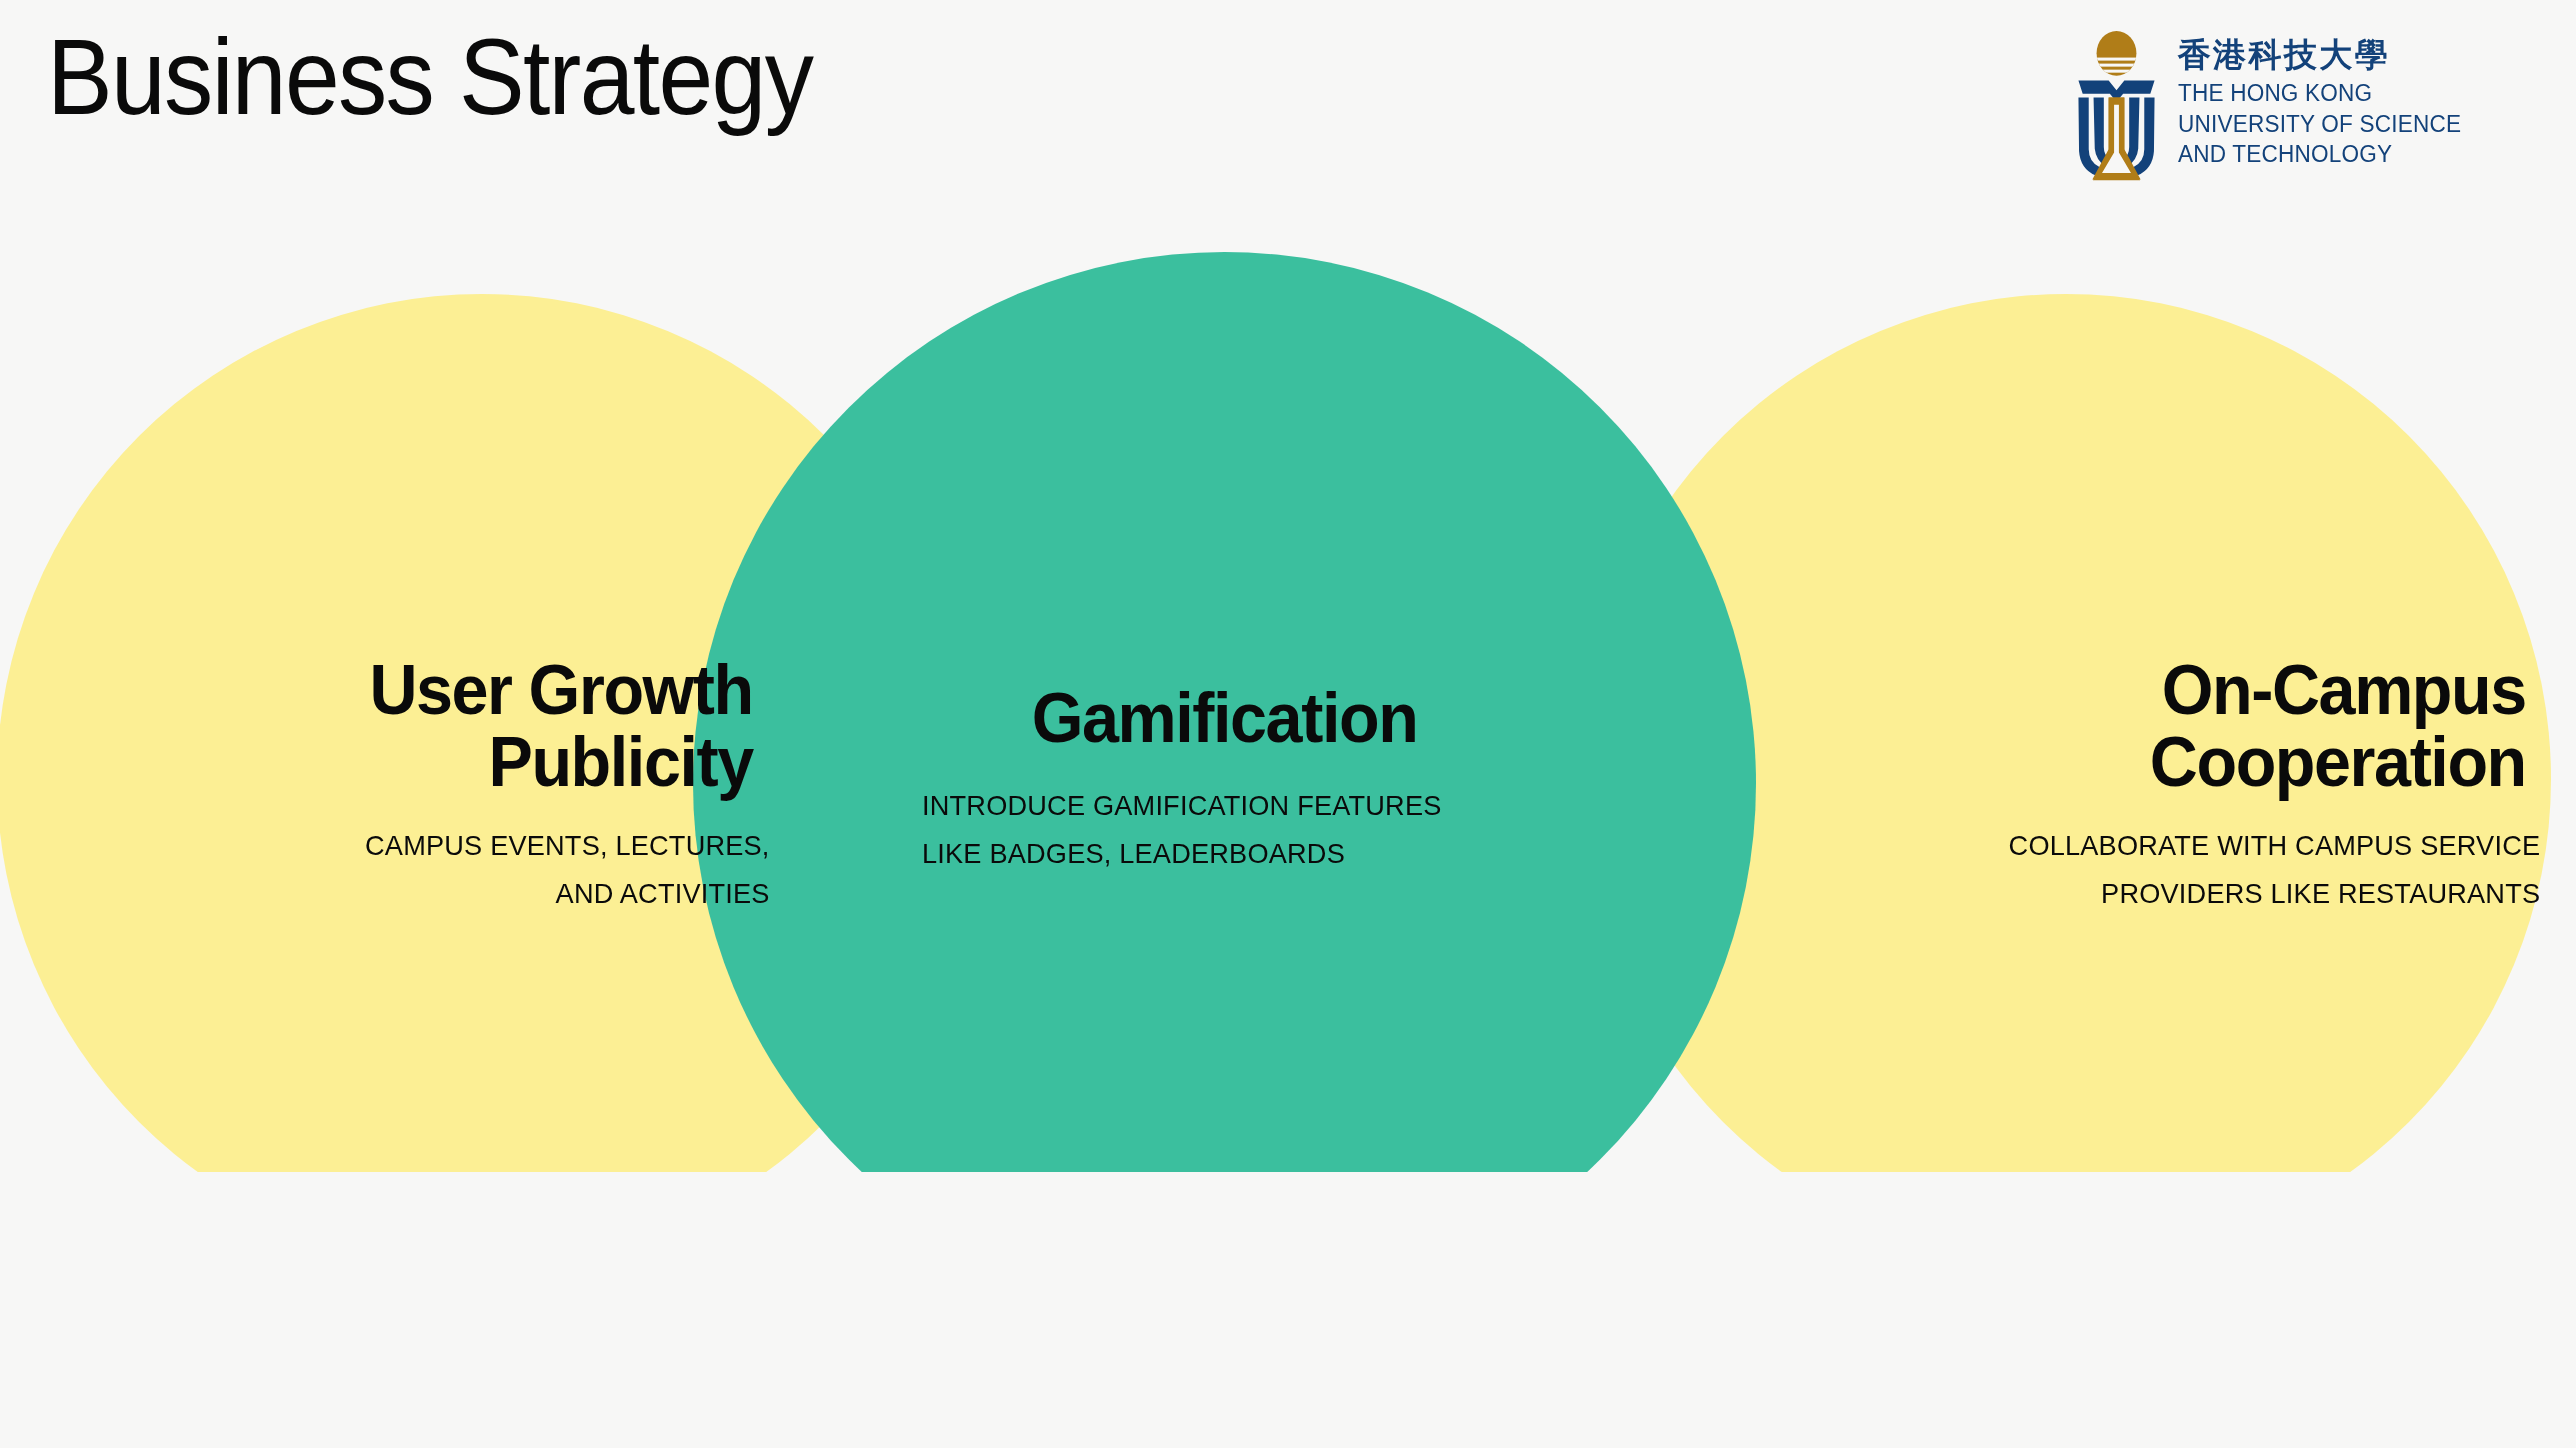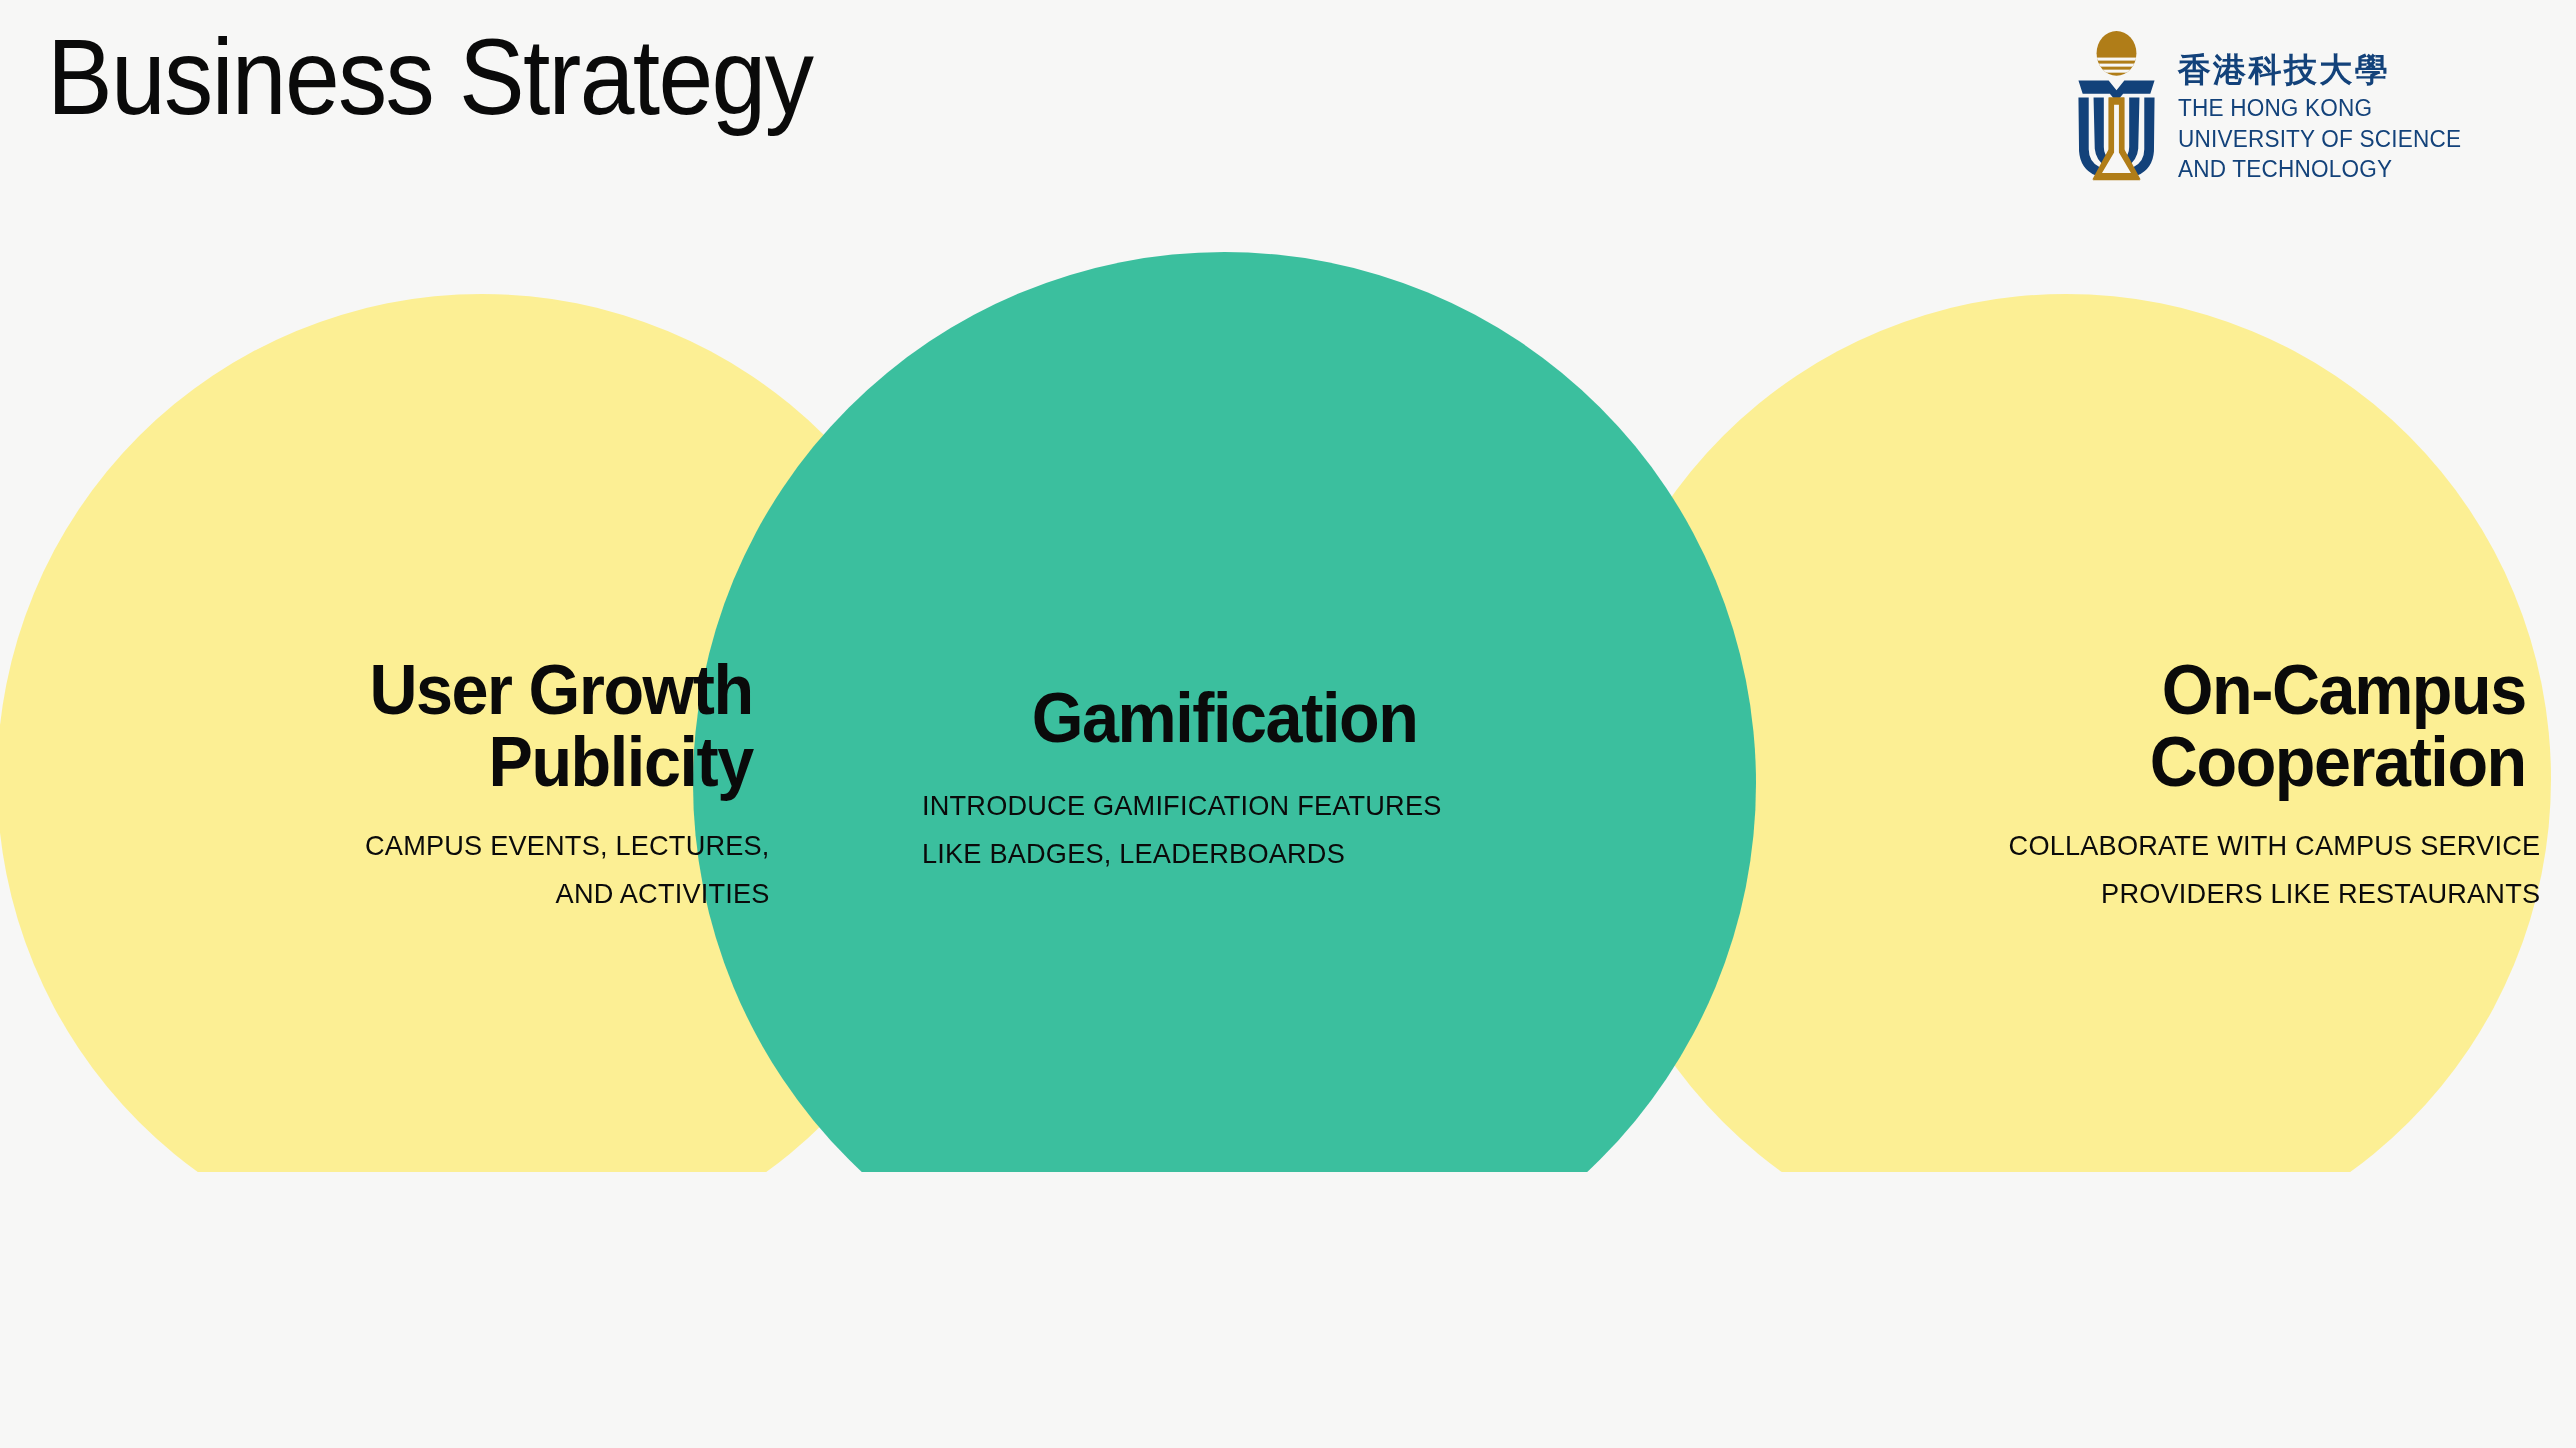--- a/index.html
+++ b/index.html
@@ -130,21 +130,21 @@
     margin-left: 36px;
   }
   #block-right .block-sub { margin-left: 0px; }
 
   
   #hkust-logo {
     position: absolute;
     left: 2071px;
     top: 31px;
     display: flex;
-    align-items: flex-end;
+    align-items: flex-start;
     gap: 15.7px;
   }
 
   #hkust-emblem { width: 91px; height: 154px; display: block; }
 
   #hkust-wordmark {
     display: flex;
     flex-direction: column;
     padding-top: 6px;
   }

